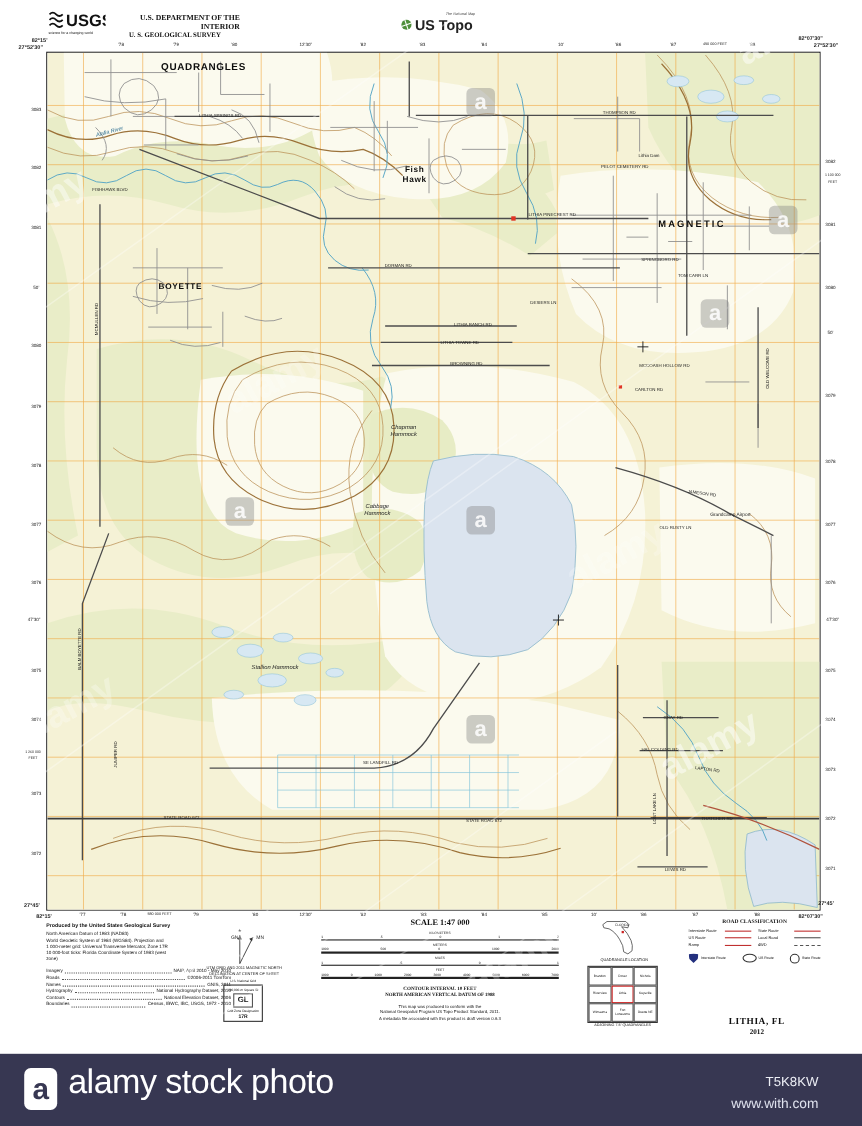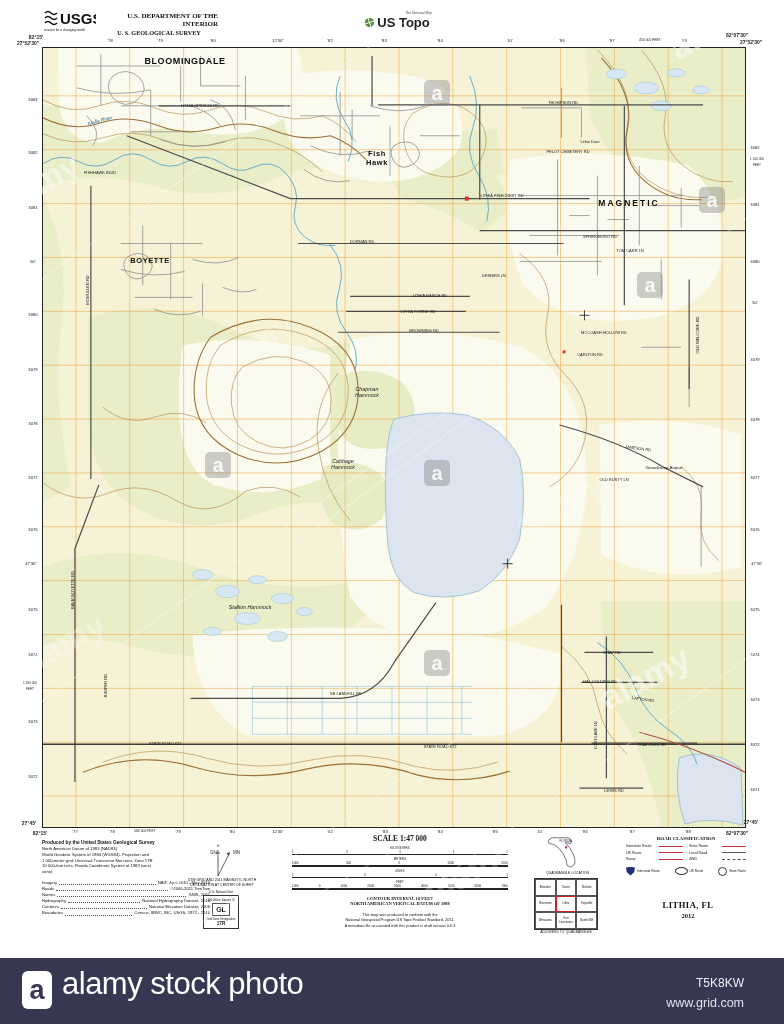--- a/index.html
+++ b/index.html
@@ -77,21 +77,21 @@
   .rc-line.thin{border-top:1px solid #c03030;}
   .rc-line.gray{border-top:1px solid #555;}
   .rc-line.dash{border-top:1px dashed #555;}
   .rc-shields{display:flex;justify-content:space-between;align-items:center;margin-top:3px;font-size:3.2px;}
   .shield{width:9px;height:9px;background:#23307e;clip-path:polygon(50% 0,78% 8%,100% 12%,92% 60%,50% 100%,8% 60%,0 12%,22% 8%);}
   .oval{width:11px;height:6px;border:0.8px solid #333;border-radius:50%;}
   .circ{width:7px;height:7px;border:0.8px solid #333;border-radius:50%;}
   .sh-item{display:flex;align-items:center;gap:2px;}
   .mapname{position:absolute;left:630px;top:72px;width:116px;text-align:center;
            font-family:"Liberation Serif",serif;}
-  .mapname .n{font-size:8.5px;font-weight:bold;letter-spacing:.5px;}
+  .mapname .n{font-size:8.5px;font-weight:bold;letter-spacing:.5px;margin-top:23px;}
   .mapname .y{font-size:6.5px;font-weight:bold;margin-top:2px;}
   
   .abar{position:absolute;left:0;top:958px;width:784px;height:66px;background:#373752;}
   .abar .alogo{position:absolute;left:22px;top:13px;width:30px;height:38px;background:#fff;border-radius:6px;
                display:flex;align-items:center;justify-content:center;
                font-size:27px;font-weight:bold;color:#373752;}
   .abar .aword{position:absolute;left:62px;top:8px;font-size:31px;color:#fff;letter-spacing:-0.5px;}
   .abar .aid{position:absolute;right:40px;top:18px;font-size:12px;color:#eceef5;text-align:right;}
   .abar .aurl{position:absolute;right:40px;top:38px;font-size:12.5px;color:#dfe2ee;text-align:right;}
   
@@ -571,24 +571,24 @@
       <div class="lbl tick" style="left: 755px; top: 360px; transform: translate(-50%, -50%);">3079</div>
       <div class="lbl tick" style="left: 755px; top: 420px; transform: translate(-50%, -50%);">3078</div>
       <div class="lbl tick" style="left: 755px; top: 478px; transform: translate(-50%, -50%);">3077</div>
       <div class="lbl tick" style="left: 755px; top: 530px; transform: translate(-50%, -50%);">3076</div>
       <div class="lbl tick" style="left: 757px; top: 564px; transform: translate(-50%, -50%);">47'30"</div>
       <div class="lbl tick" style="left: 755px; top: 610px; transform: translate(-50%, -50%);">3075</div>
       <div class="lbl tick" style="left: 755px; top: 655px; transform: translate(-50%, -50%);">3074</div>
       <div class="lbl tick" style="left: 755px; top: 700px; transform: translate(-50%, -50%);">3073</div>
       <div class="lbl tick" style="left: 755px; top: 745px; transform: translate(-50%, -50%);">3072</div>
       <div class="lbl tick" style="left: 755px; top: 790px; transform: translate(-50%, -50%);">3071</div>
-      <div class="lbl town" style="left: 185px; top: 61px; font-size: 9px; transform: translate(-50%, -50%);">BLOOMINGDALE</div>
+      <div class="lbl town" style="left: 185px; top: 61px; font-size: 9px; transform: translate(-50%, -50%);">QUADRANGLES</div>
       <div class="lbl town" style="left: 377px; top: 112px; font-size: 7.5px; transform: translate(-50%, -50%); margin-top: 47px;">Fish
 Hawk</div>
-      <div class="lbl town" style="left: 150px; top: 261px; font-size: 7.5px; transform: translate(-50%, -50%);">BOYETTE</div>
+      <div class="lbl town" style="left: 164px; top: 261px; font-size: 7.5px; transform: translate(-50%, -50%);">BOYETTE</div>
       <div class="lbl town" style="left: 629px; top: 204px; font-size: 8.5px; letter-spacing: 2px; transform: translate(-50%, -50%);">MAGNETIC</div>
       <div class="lbl ham" style="left: 367px; top: 392px; transform: translate(-50%, -50%);">Chapman
 Hammock</div>
       <div class="lbl ham" style="left: 343px; top: 464px; transform: translate(-50%, -50%);">Cabbage
 Hammock</div>
       <div class="lbl ham" style="left: 250px; top: 607px; transform: translate(-50%, -50%);">Stallion Hammock</div>
       <div class="lbl road" style="left: 664px; top: 468px; font-size: 4.4px; transform: translate(-50%, -50%);">Grandcamp Airport</div>
       <div class="lbl water" style="left: 100px; top: 121px; transform: translate(-50%, -50%) rotate(-15deg);">Alafia River</div>
       <div class="lbl road" style="left: 200px; top: 106px; transform: translate(-50%, -50%);">LITHIA SPRINGS RD</div>
       <div class="lbl road" style="left: 100px; top: 173px; transform: translate(-50%, -50%);">FISHHAWK BLVD</div>
@@ -647,16 +647,16 @@
       <div class="wm-a" style="left: 218px; top: 465px;">a</div>
       <div class="wm-a" style="left: 437px; top: 473px;">a</div>
       <div class="wm-a" style="left: 437px; top: 663px;">a</div>
       <div class="wm-a" style="left: 712px; top: 200px;">a</div>
     </div>
 
   <div class="abar">
     <div class="alogo">a</div>
     <div class="aword">alamy stock photo</div>
     <div class="aid">T5K8KW</div>
-    <div class="aurl">www.grid.com</div>
+    <div class="aurl">www.with.com</div>
   </div>
 
 </div>
 
 </body></html>

